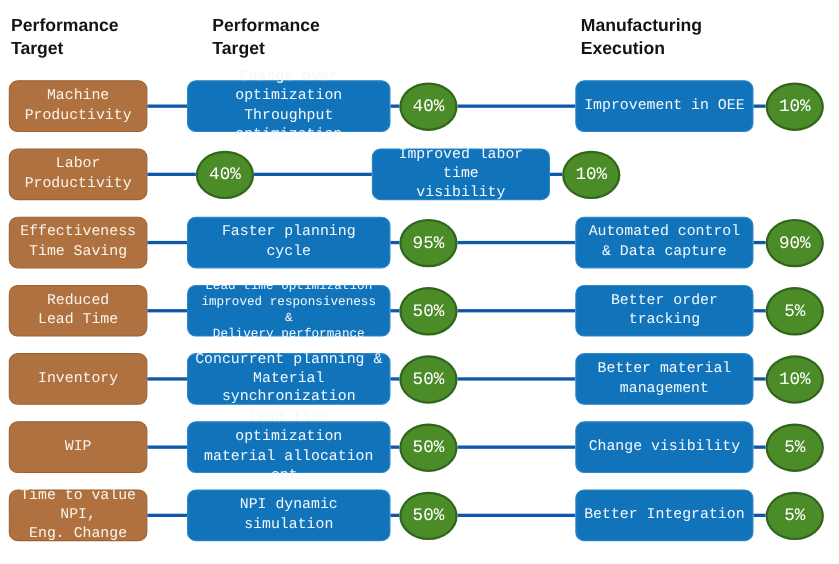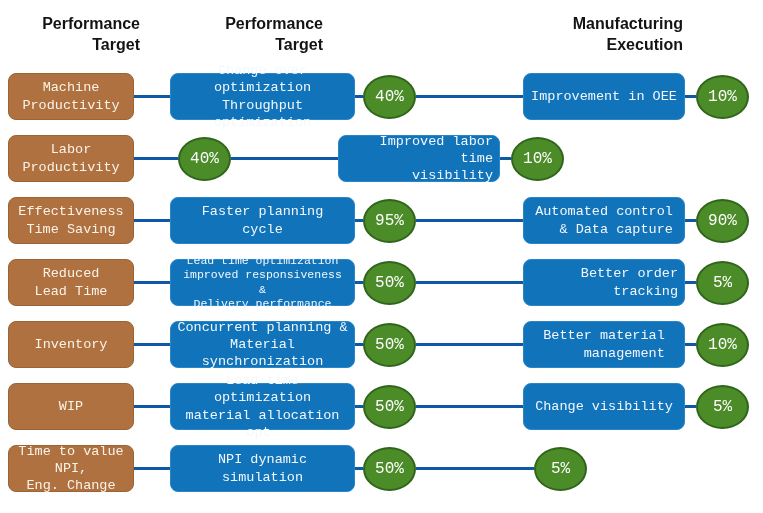--- a/index.html
+++ b/index.html
@@ -6,21 +6,21 @@
   .canvas{
     position:relative;
     width:763px;height:513px;
     background:#ffffff;
     font-family:"Liberation Sans", sans-serif;
     overflow:hidden;
   }
   .col-header{
     position:absolute;top:14px;
     font-weight:bold;font-size:16px;line-height:1.3;
-    text-align:right;white-space:pre-line;color:#141414;
+    text-align:left;white-space:pre-line;color:#141414;
   }
   .col-header.h1{left:10px;width:130px;}
   .col-header.h2{left:193px;width:130px;}
   .col-header.h3{left:528px;width:155px;}
   .row{
     position:absolute;left:0;width:763px;height:47px;
     display:flex;align-items:center;font-family:Liberation Mono, monospace;
   }
   .box{
     height:47px;border-radius:8px;box-sizing:border-box;
@@ -29,21 +29,21 @@
     padding:2px 6px;font-size:13.5px;line-height:1.28;
   }
   .box.brown{
     width:126px;margin-left:8px;
     background:#AF7140;border:1px solid #9A6434;color:#FAF3E8;
   }
   .box.blue{
     background:#1173BA;border:1px solid #2B86C8;color:#F2F8FD;
   }
   .box.mid{width:185px;}
-  .box.exec{width:162px;text-align:right;}
+  .box.exec{width:162px;}
   .box.small{font-size:11.5px;line-height:1.25;}
   .link{height:3px;background:#0F58A8;flex:none;}
   .link.g1{width:36px;}
   .link.g2{width:8px;}
   .link.g3{width:107px;}
   .link.g4{width:11px;}
   .pct{
     width:53px;height:44px;flex:none;box-sizing:border-box;
     border-radius:50%;
     background:#4B8B28;border:2px solid #30651C;
@@ -148,17 +148,18 @@
   </div>
 
   <div class="row" style="top:445px">
     <div class="box brown">Time to value NPI,
 Eng. Change</div>
     <div class="link g1"></div>
     <div class="box blue mid">NPI dynamic simulation</div>
     <div class="link g2"></div>
     <div class="pct">50%</div>
     <div class="link g3"></div>
+    <div class="box blue exec">Better Integration</div>
     <div class="link g4"></div>
     <div class="pct">5%</div>
   </div>
 
 </div>
 
 </body></html>

